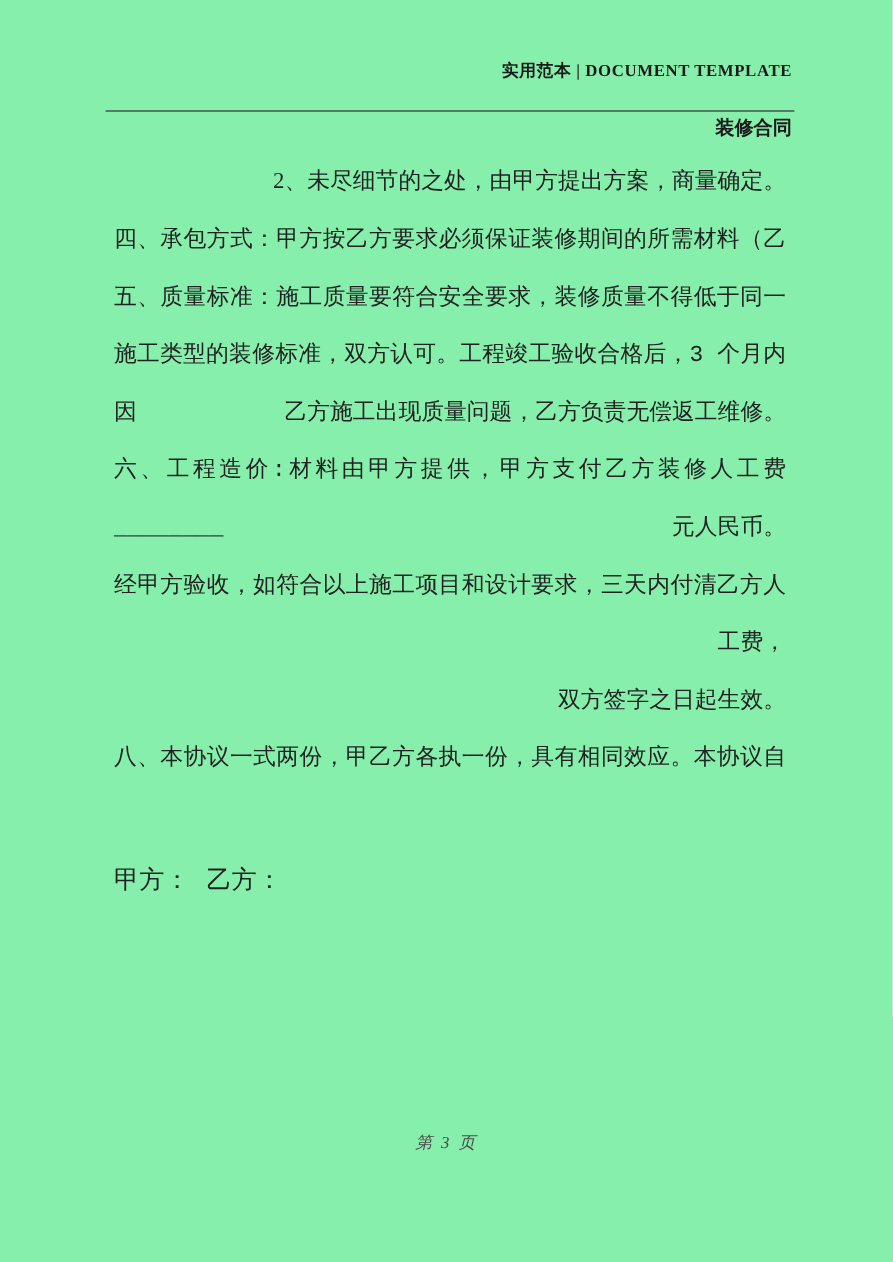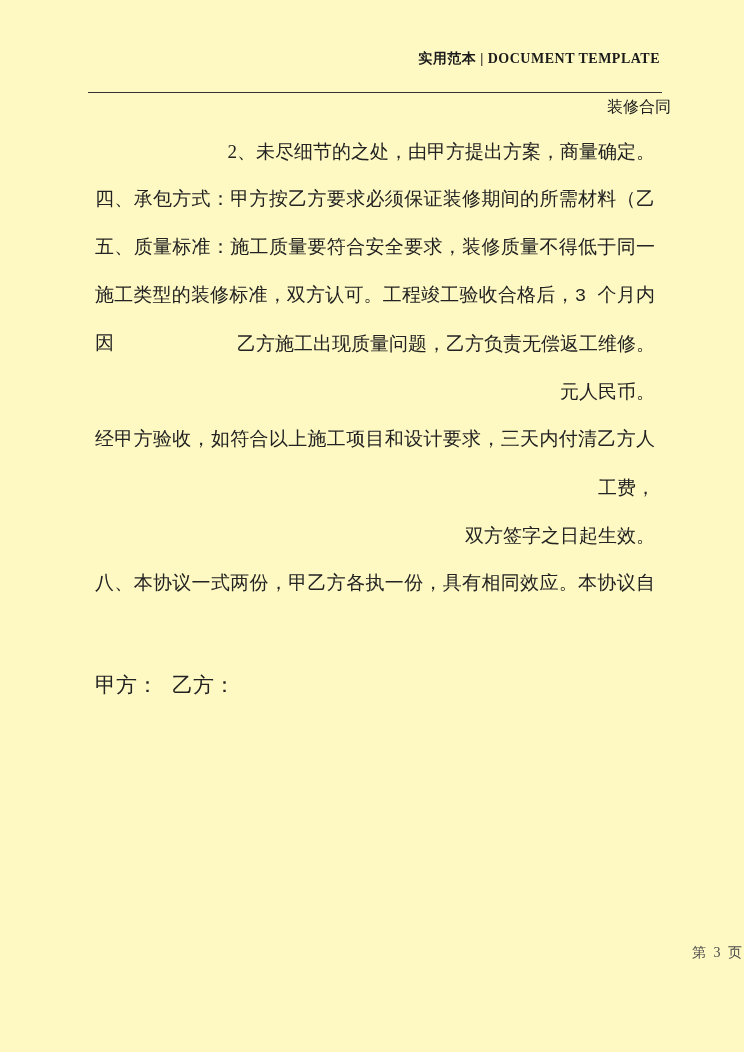--- a/index.html
+++ b/index.html
@@ -4,21 +4,21 @@
 <style>
   html, body {
     margin: 0;
     padding: 0;
     background: #ffffff;
   }
   .page {
     position: relative;
     width: 744px;
     height: 1052px;
-    background: #fef9c3;
+    background: #86efac;
     font-family: "Liberation Serif", "DejaVu Serif", serif;
     color: #222222;
     overflow: hidden;
   }
   
   .header-brand {
     position: absolute;
     top: 50px;
     right: 84px;
     font-size: 14px;
@@ -31,23 +31,23 @@
     position: absolute;
     top: 92px;
     left: 88px;
     width: 574px;
     height: 0;
     border-top: 1.6px solid #333333;
   }
   .doc-title {
     position: absolute;
     top: 97px;
-    right: 73px;
+    right: 84px;
     font-size: 16px;
-    font-weight: normal;
+    font-weight: bold;
     color: #1a1a1a;
     white-space: nowrap;
   }
   
   .content {
     position: absolute;
     top: 128px;
     left: 95px;
     width: 560px;
   }
@@ -74,41 +74,43 @@
   }
   .sig-row .party-b {
     margin-left: 14px;
   }
   
   .footer {
     position: absolute;
     top: 944px;
     left: 0;
     width: 100%;
-    text-align: right;
+    text-align: center;
     font-size: 14px;
     color: #4a4a4a;
     letter-spacing: 2px;
+    font-style: italic;
   }
 </style>
 </head>
 <body>
 
 <div class="page">
 
   <div class="header-brand">实用范本 | DOCUMENT TEMPLATE</div>
   <div class="header-rule"></div>
   <div class="doc-title">装修合同</div>
 
   <div class="content">
     <div class="line">2、未尽细节的之处，由甲方提出方案，商量确定。</div>
     <div class="line just">四、承包方式：甲方按乙方要求必须保证装修期间的所需材料（乙</div>
     <div class="line just">五、质量标准：施工质量要符合安全要求，装修质量不得低于同一</div>
     <div class="line just">施工类型的装修标准，双方认可。工程竣工验收合格后，3 个月内因</div>
     <div class="line">乙方施工出现质量问题，乙方负责无偿返工维修。</div>
+    <div class="line just">六、工程造价:材料由甲方提供，甲方支付乙方装修人工费________</div>
     <div class="line">元人民币。</div>
     <div class="line just">经甲方验收，如符合以上施工项目和设计要求，三天内付清乙方人</div>
     <div class="line">工费，</div>
     <div class="line">双方签字之日起生效。</div>
     <div class="line just">八、本协议一式两份，甲乙方各执一份，具有相同效应。本协议自</div>
 
     <div class="sig-row">
       <span class="party-a">甲方：</span><span class="party-b">乙方：</span>
     </div>
   </div>

